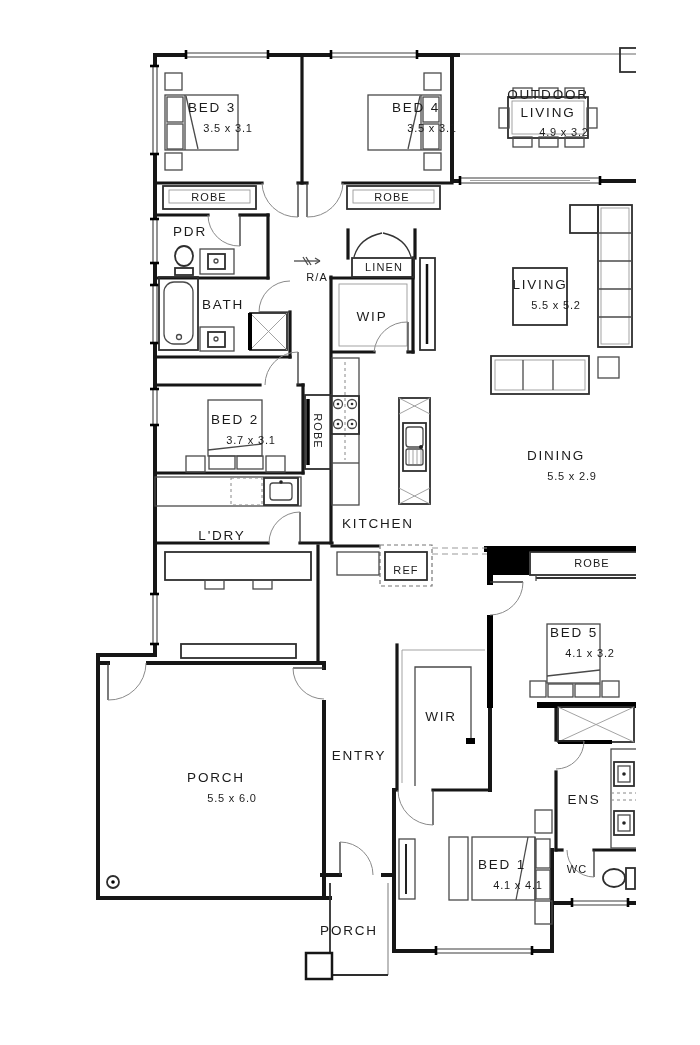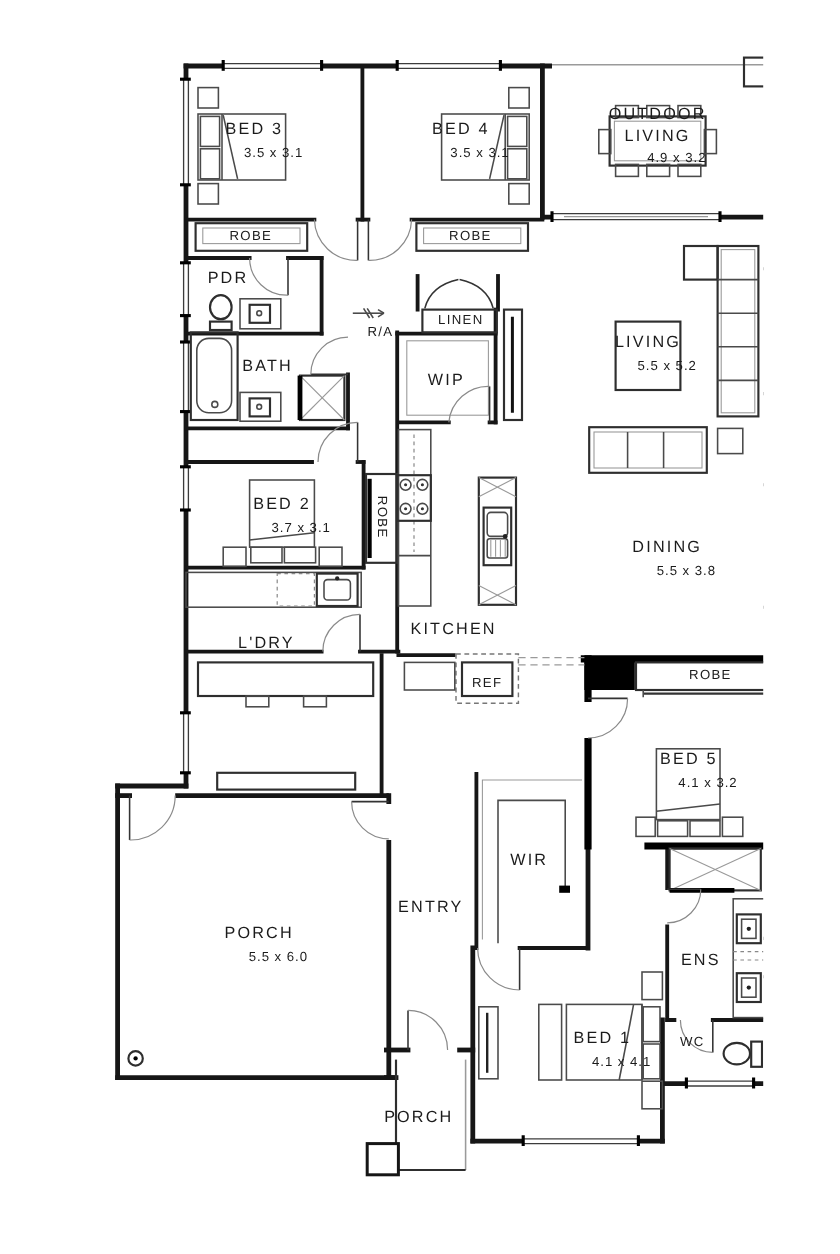--- a/index.html
+++ b/index.html
@@ -507,21 +507,21 @@
           <path class="door" d="M354,257 Q359,238 382,233"></path>
           <path class="door" d="M411,257 Q406,238 383,233"></path>
         </g>
   </g>
 </svg>
 
   <div class="lbl" style="left:212px;top:117px">
       <span class="nm">BED 3</span>
       <span class="dm">3.5 x 3.1</span>
     </div>
-  <div class="lbl" style="left:384px;top:117px">
+  <div class="lbl" style="left:416px;top:117px">
       <span class="nm">BED 4</span>
       <span class="dm">3.5 x 3.1</span>
     </div>
   <div class="lbl wrap" style="left:548px;top:113px">
       <span class="nm">OUTDOOR LIVING</span>
       <span class="dm">4.9 x 3.2</span>
     </div>
   <div class="lbl sm" style="left:209px;top:197px">
       <span class="nm">ROBE</span>
     </div>
@@ -549,21 +549,21 @@
     </div>
   <div class="lbl" style="left:235px;top:429px">
       <span class="nm">BED 2</span>
       <span class="dm">3.7 x 3.1</span>
     </div>
   <div class="lbl sm vert" style="left:318px;top:431px">
       <span class="nm">ROBE</span>
     </div>
   <div class="lbl" style="left:556px;top:465px">
       <span class="nm">DINING</span>
-      <span class="dm">5.5 x 3.8</span>
+      <span class="dm">5.5 x 2.9</span>
     </div>
   <div class="lbl" style="left:222px;top:536px">
       <span class="nm">L'DRY</span>
     </div>
   <div class="lbl" style="left:378px;top:524px">
       <span class="nm">KITCHEN</span>
     </div>
   <div class="lbl sm" style="left:406px;top:570px">
       <span class="nm">REF</span>
     </div>

